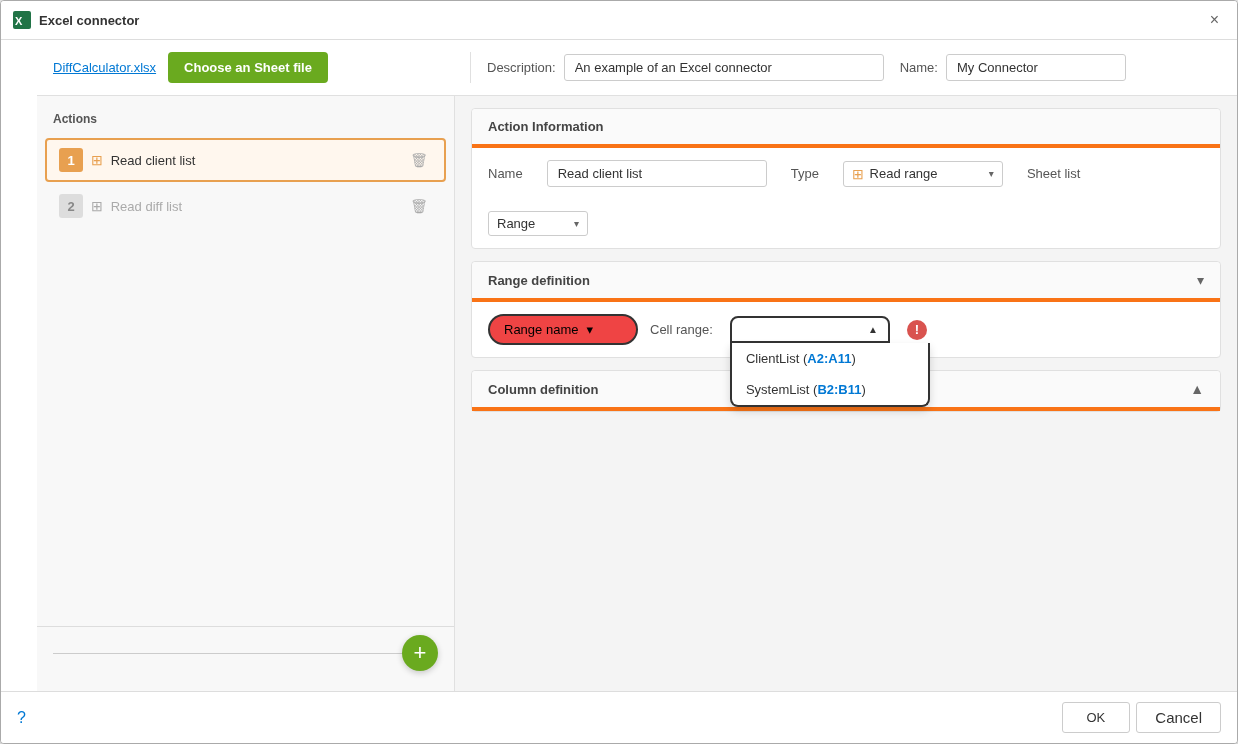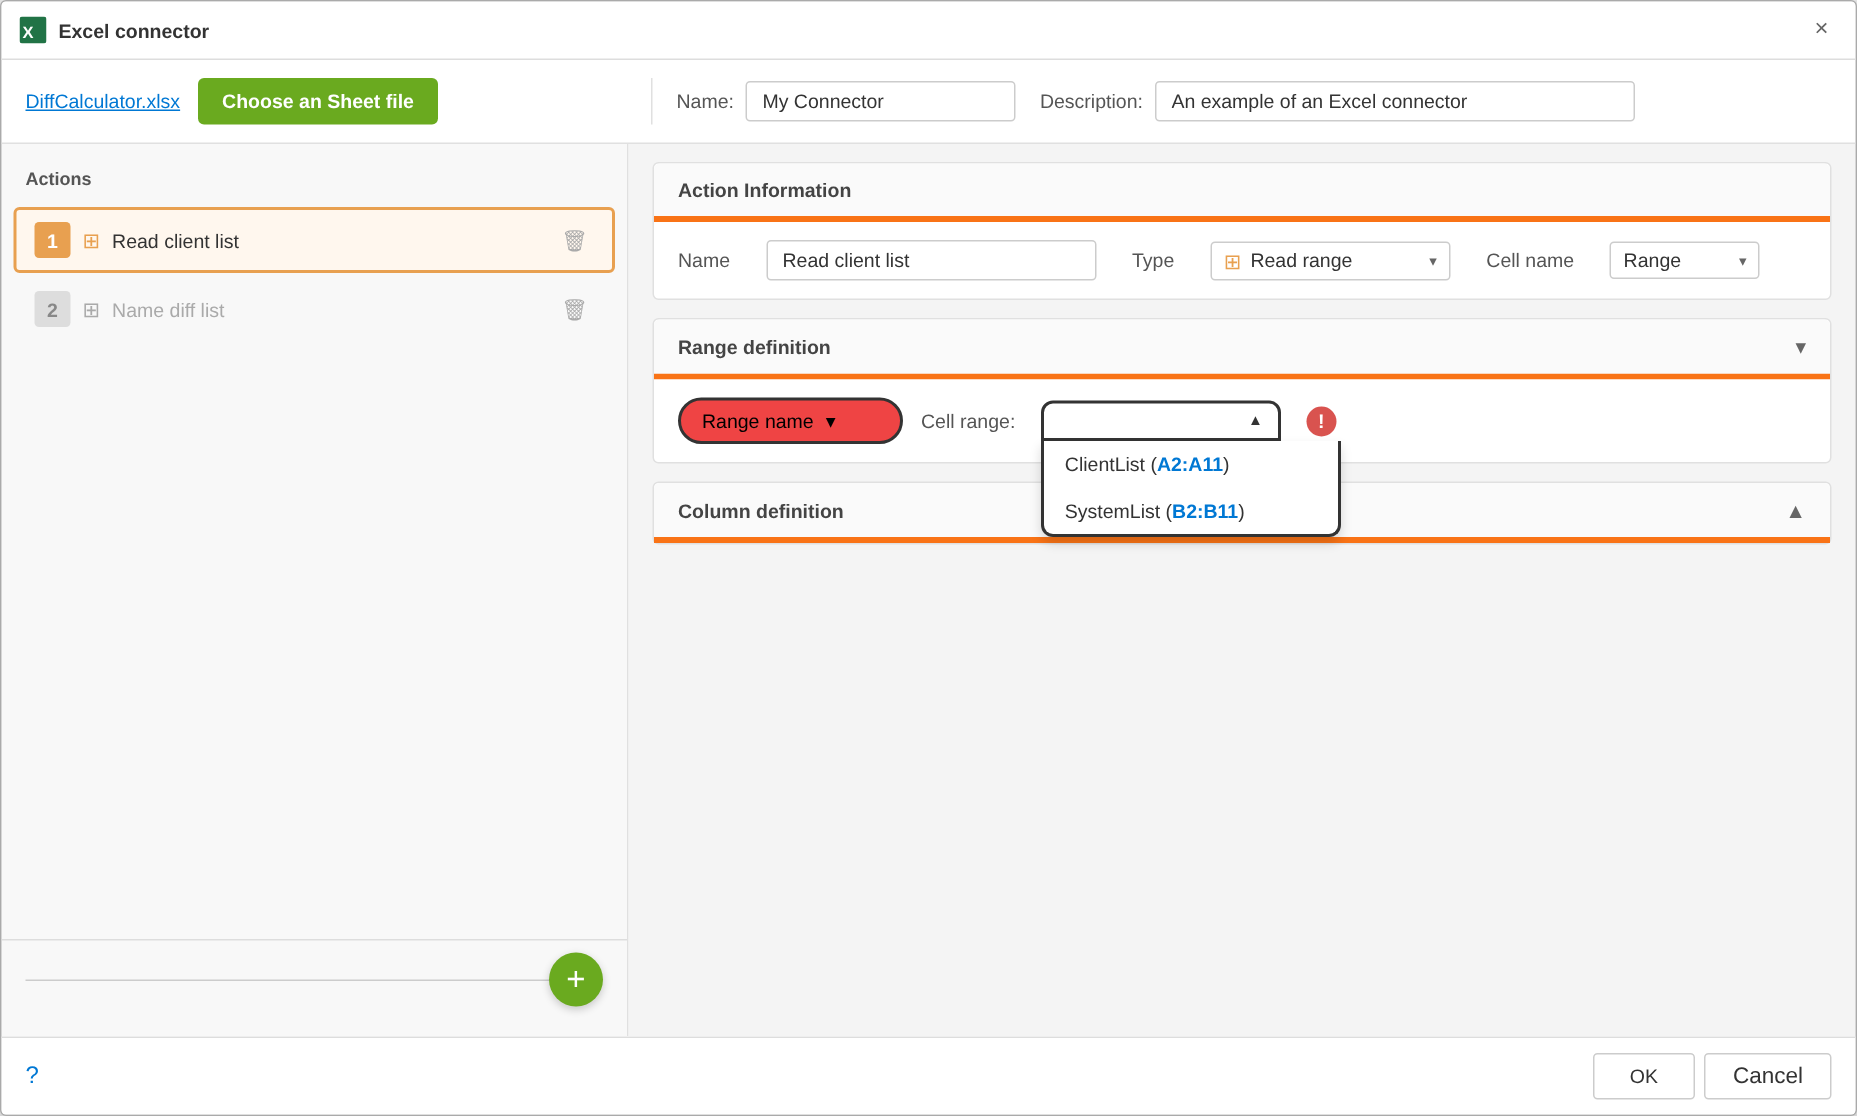--- a/index.html
+++ b/index.html
@@ -58,20 +58,21 @@
       padding: 2px 6px;
       border-radius: 2px;
     }
 
     
     .main-content {
       display: flex;
       flex-direction: column;
       flex: 1;
       overflow: hidden;
+      padding-left: 36px;
     }
 
     
     .top-header {
       display: flex;
       align-items: center;
       padding: 12px 16px;
       background: #fff;
       border-bottom: 1px solid #e0e0e0;
       gap: 16px;
@@ -464,47 +465,47 @@
 
   <div class="main-content">
 
     <div class="top-header">
       <div class="left-section-header">
         <a class="file-link">DiffCalculator.xlsx</a>
         <button class="choose-file-btn">Choose an Sheet file</button>
       </div>
       <div class="right-section-header">
         <div class="header-field">
+          <span class="header-label">Description:</span>
+          <input class="form-input header-input header-input-desc" type="text" value="An example of an Excel connector" style="">
+        </div>
+        <div class="header-field">
           <span class="header-label">Name:</span>
           <input class="form-input header-input header-input-name" type="text" value="My Connector" style="">
-        </div>
-        <div class="header-field">
-          <span class="header-label">Description:</span>
-          <input class="form-input header-input header-input-desc" type="text" value="An example of an Excel connector" style="">
         </div>
       </div>
     </div>
 
     <div class="body-area">
 
       <div class="left-panel">
         <div class="panel-section-title">Actions</div>
         <div class="action-list">
 
           <div class="action-item active">
             <div class="action-num active-num">1</div>
             <span class="action-icon">⊞</span>
             <span class="action-label">Read client list</span>
             <button class="action-delete">🗑</button>
           </div>
 
           <div class="action-item">
             <div class="action-num inactive-num">2</div>
             <span class="action-icon inactive">⊞</span>
-            <span class="action-label inactive">Name diff list</span>
+            <span class="action-label inactive">Read diff list</span>
             <button class="action-delete">🗑</button>
           </div>
         </div>
 
         <div class="left-panel-footer">
           <div class="divider-line"></div>
           <button class="add-btn">
             <span>+</span>
           </button>
         </div>
@@ -519,21 +520,21 @@
           <div class="section-body">
             <div class="form-row">
               <span class="form-label">Name</span>
               <input class="form-input form-input-name" type="text" value="Read client list" style="">
               <span class="form-label">Type</span>
               <div class="type-dropdown">
                 <span class="type-icon">⊞</span>
                 <span class="type-text">Read range</span>
                 <span class="dropdown-arrow">▾</span>
               </div>
-              <span class="form-label">Cell name</span>
+              <span class="form-label">Sheet list</span>
               <div class="sheet-dropdown">
                 <span class="type-text">Range</span>
                 <span class="dropdown-arrow">▾</span>
               </div>
             </div>
           </div>
         </div>
 
         <div class="section-card">
           <div class="section-header">

